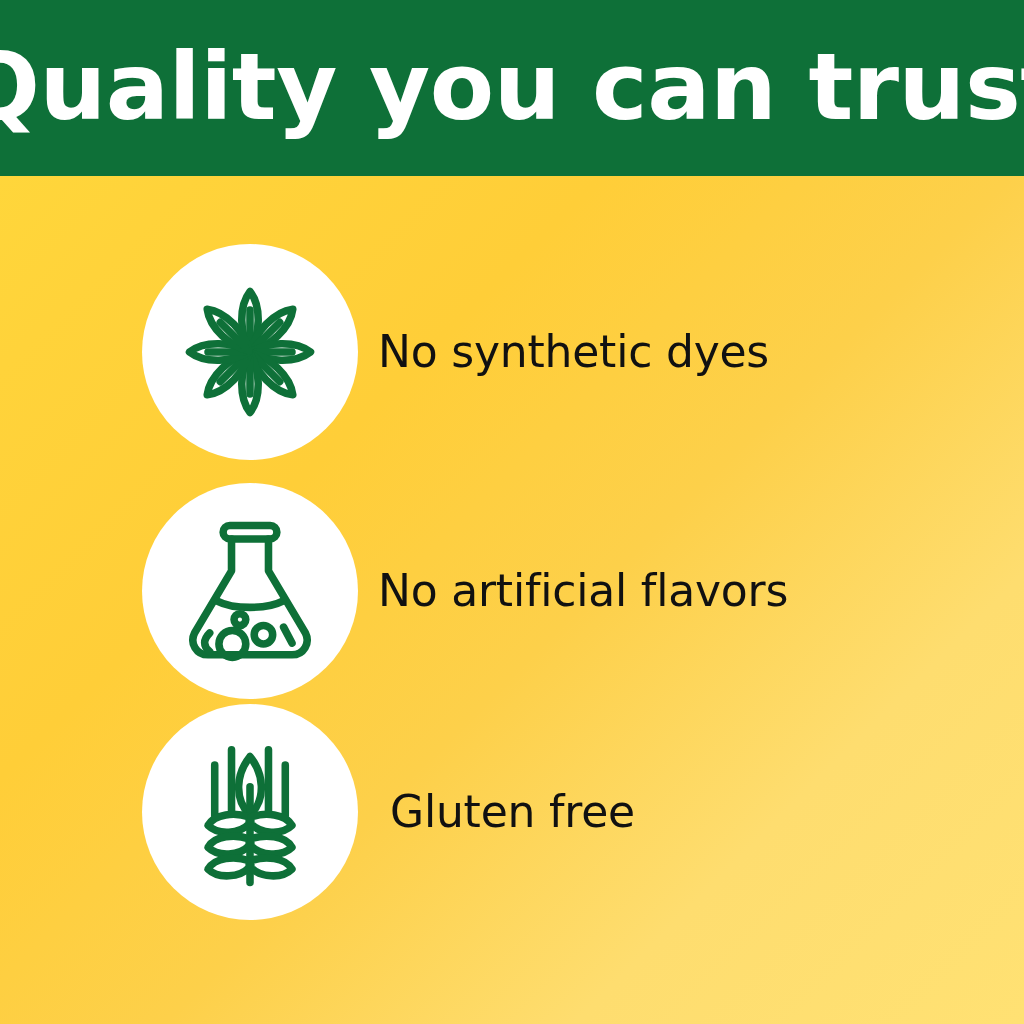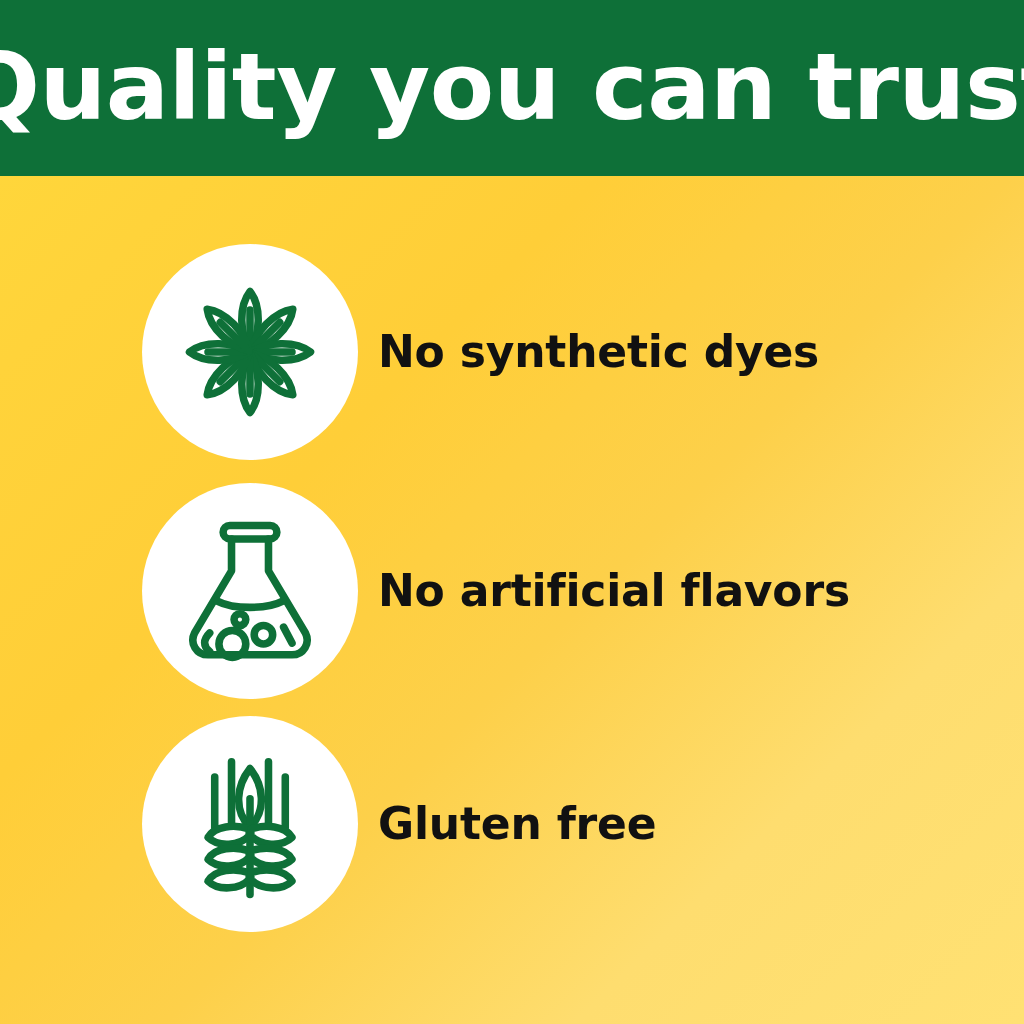--- a/index.html
+++ b/index.html
@@ -54,38 +54,38 @@
   .feature-row {
     position:absolute;
     left:142px;
     width:820px;
     height:216px;
     display:flex;
     align-items:center;
   }
   .feature-row.r0 { top:68px; }
   .feature-row.r1 { top:307px; }
-  .feature-row.r2 { top:540px; }
+  .feature-row.r2 { top:528px;gap:12px; }
 
   .icon-badge {
     flex:0 0 auto;
     width:216px; height:216px;
     border-radius:50%;
     background:#ffffff;
     display:flex;
     align-items:center;
     justify-content:center;
   }
   .icon-badge svg { display:block; }
 
   .feature-label {
     margin-left:20px;
     color:#111111;
     font-size:44px;
-    font-weight:bold;
+    font-weight:normal;
     line-height:1;
     white-space:nowrap;
     letter-spacing:-0.2px;
     font-family:"DejaVu Sans", sans-serif;
   }
 </style>
 </head>
 <body>
 
 <div class="poster">

